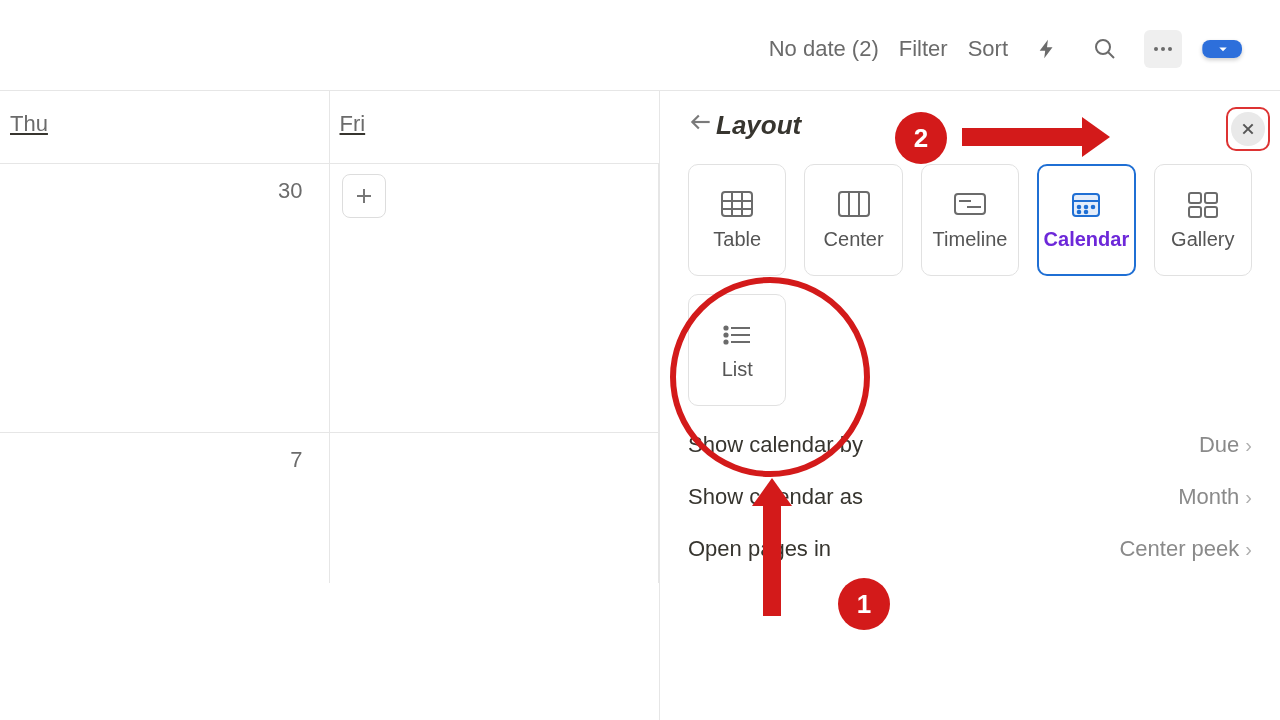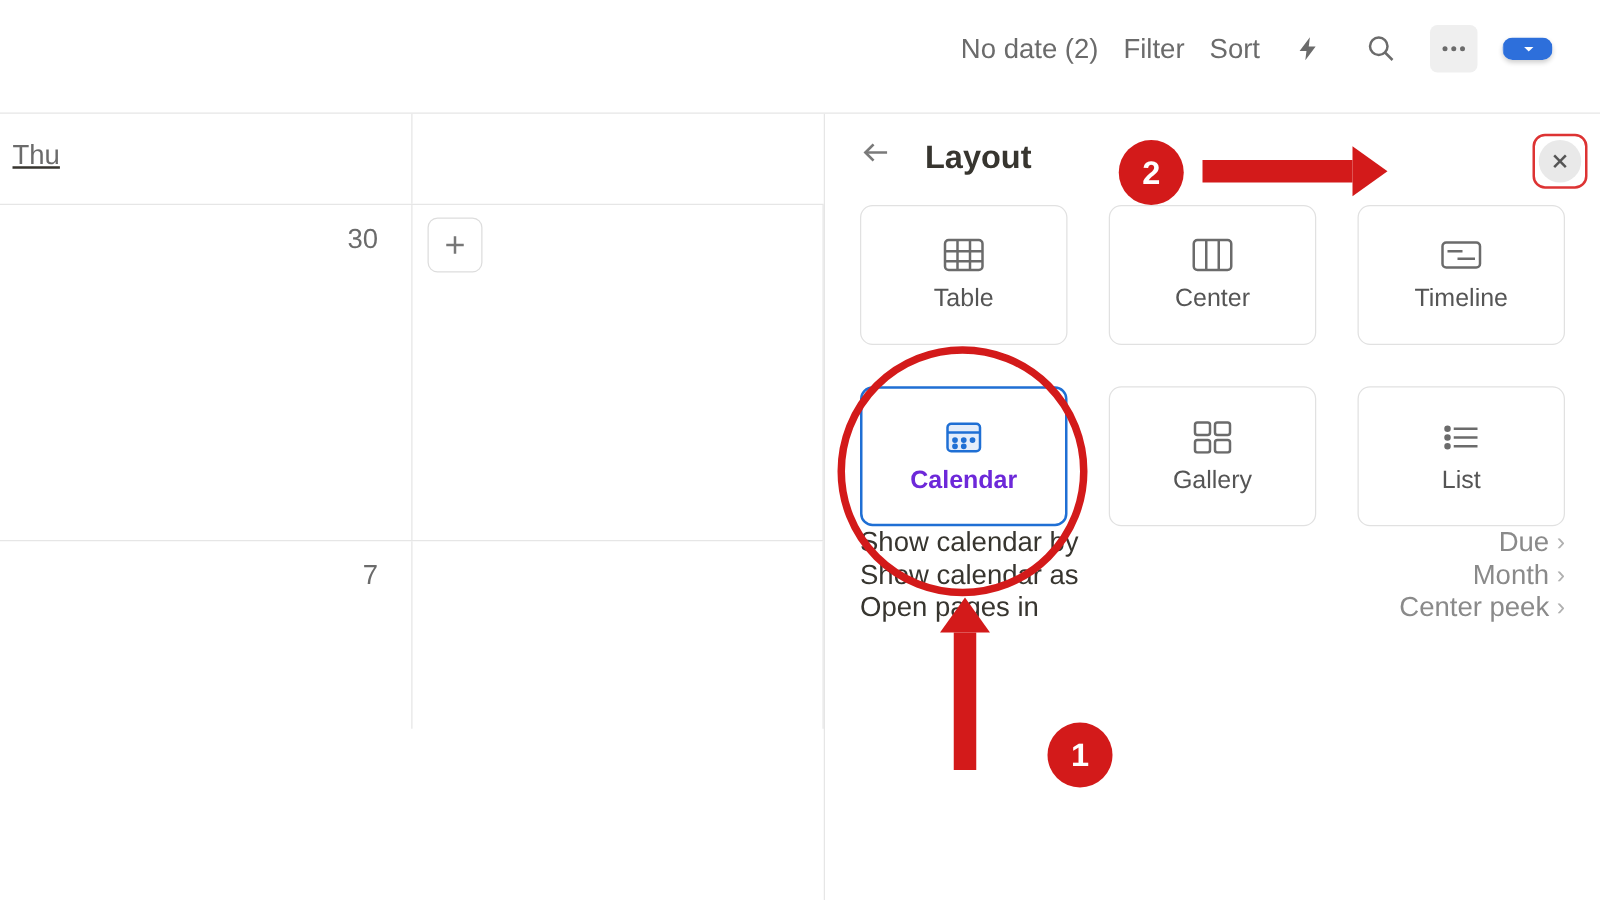--- a/index.html
+++ b/index.html
@@ -7,21 +7,21 @@
     font-family: -apple-system, BlinkMacSystemFont, "Segoe UI", Helvetica, Arial, sans-serif;
     background: #fff;
     width: 1280px;
     height: 720px;
     overflow: hidden;
     position: relative;
     color: #37352f;
   }
   .toolbar {
     position: absolute;
-    top: 20px;
+    top: 30px;
     right: 38px;
     display: flex;
     align-items: center;
     gap: 20px;
     font-size: 22px;
     color: #6b6b6b;
   }
   .toolbar span { cursor: pointer; }
   .icon-btn {
     width: 38px; height: 38px;
@@ -89,55 +89,55 @@
     display:flex; align-items:center; justify-content:center;
     font-size:28px; color:#777; background:#fff; cursor:pointer;
   }
 
   
   .panel {
     flex:1; padding:18px 28px 0 28px; position:relative;
     font-size:22px; color:#37352f;
   }
   .panel-header {
-    display:flex; align-items:center; gap:26px; margin-bottom:22px;
+    display:flex; align-items:center; gap:2px; margin-bottom:22px;font-style:italic;
   }
   .back-arrow { color:#7a7a7a; cursor:pointer; font-size:26px; }
   .panel-title { font-weight:600; font-size:26px; }
   .close-circle {
     position:absolute; top:16px; right:10px;
     width:44px; height:44px; border:2px solid #d33; border-radius:10px;
     display:flex; align-items:center; justify-content:center;
     cursor:pointer;
   }
   .close-chip {
     width:34px; height:34px; border-radius:50%;
     background:#e9e9e9; display:flex; align-items:center; justify-content:center;
     color:#555; font-size:20px;
   }
   .layout-grid {
-    display:grid; grid-template-columns:repeat(3,1fr);
-    gap:33px;
+    display:grid; grid-template-columns:repeat(5,1fr);
+    gap:18px;
   }
   .layout-card {
     border:1px solid #e1e1e1; border-radius:10px;
     height:112px; display:flex; flex-direction:column;
     align-items:center; justify-content:center; gap:10px;
     cursor:pointer; color:#555; font-size:20px;
   }
   .layout-card.selected {
     border:2px solid #1f6fd4; color:#6d28d9; font-weight:600;
   }
   .layout-icon { width:34px; height:28px; display:flex; align-items:center; justify-content:center; }
   .desc {
     margin-top:24px; color:#8a8a8a; font-size:21px;
   }
   .setting-row {
     display:flex; justify-content:space-between; align-items:center;
-    font-size:22px; cursor:pointer;
+    margin-top:26px; font-size:22px; cursor:pointer;
   }
   .setting-row .val { color:#8a8a8a; display:flex; align-items:center; gap:6px; }
   .chevron { color:#b0b0b0; font-size:20px; }
 
   
   .annot-circle {
     position:absolute; border:6px solid #d31a1a; border-radius:50%;
     width:200px; height:200px; pointer-events:none;
   }
   .annot-badge {
@@ -195,20 +195,21 @@
         </svg>
     </div>
   </div>
 </div>
 
 <div class="main-area">
 
   <div class="calendar">
     <div class="day-header">
       <div>Thu</div>
+      <div>Fri</div>
     </div>
     <div class="grid-row">
       <div class="cell">
         <span class="date-num">30</span>
       </div>
       <div class="cell">
         <div class="add-btn">
           <svg viewBox="0 0 24 24" width="24" height="24" stroke="#777" stroke-width="2">
               <line x1="12" y1="5" x2="12" y2="19"></line>
               <line x1="5" y1="12" x2="19" y2="12"></line>

